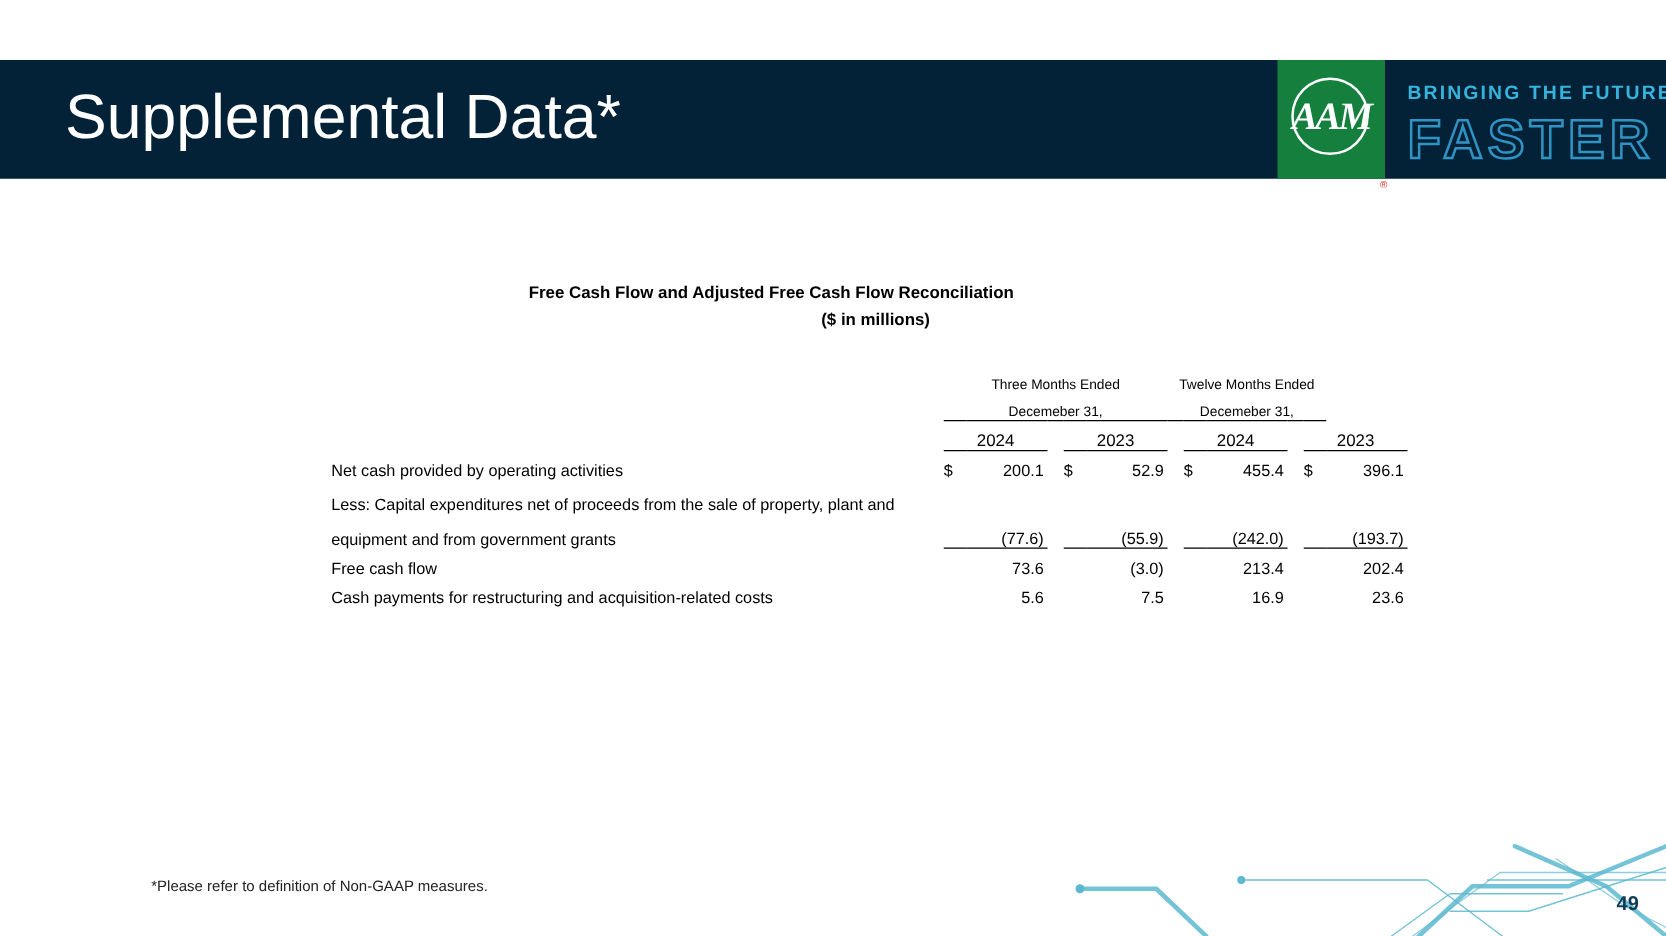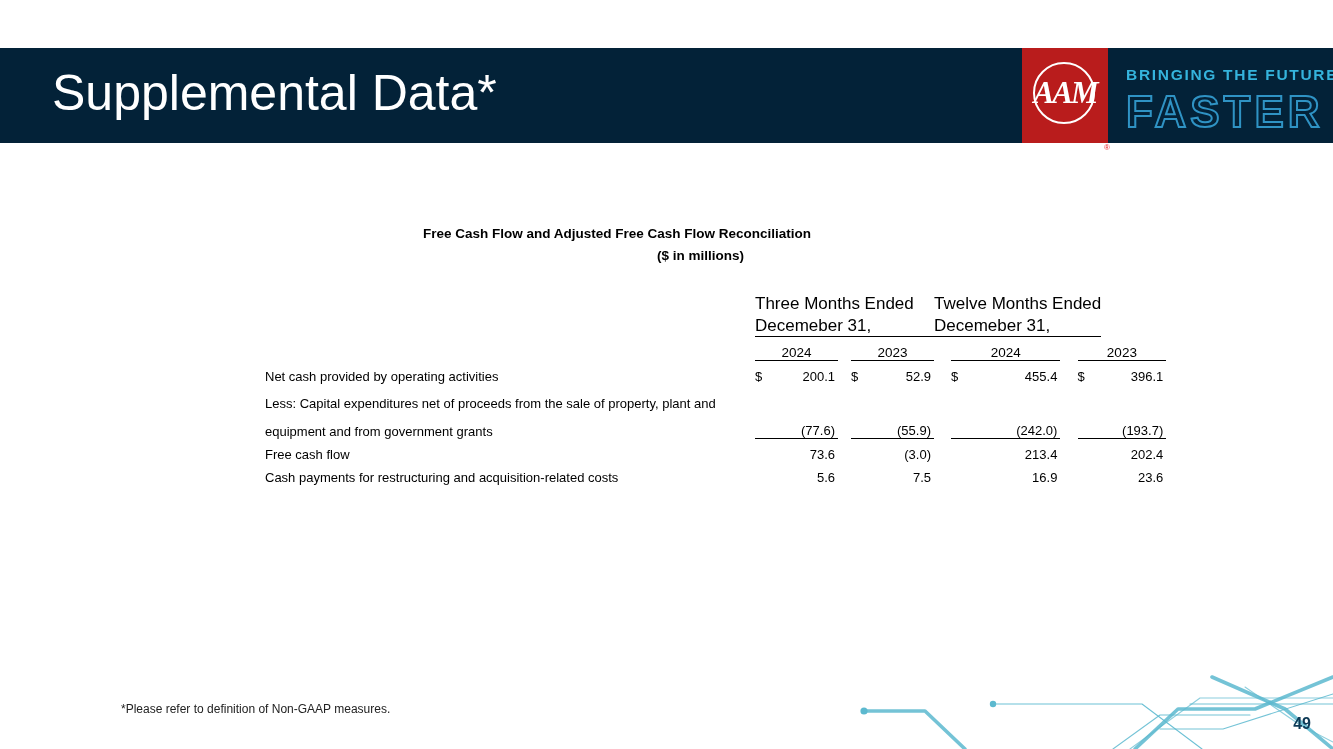--- a/index.html
+++ b/index.html
@@ -43,21 +43,21 @@
     top: 48px;
     width: 311px;
     height: 95px;
   }
   #aam-mark {
     position: absolute;
     left: 0px;
     top: 0px;
     width: 86px;
     height: 95px;
-    background: #b91c1c;
+    background: #15803d;
   }
   #aam-circle {
     position: absolute;
     left: 11px;
     top: 14px;
     width: 62px;
     height: 62px;
     border: 2.5px solid #ffffff;
     border-radius: 50%;
     box-sizing: border-box;
@@ -149,21 +149,22 @@
     vertical-align: bottom;
   }
 
   .col-label { width: 490px; }
   .col-cur   { width: 18px;  text-align: left; }
   .col-num   { width: 62px;  text-align: right; padding-right: 3px !important; }
   .col-gap   { width: 13px; }
 
   .grp-head {
     font-weight: 700;
-    font-size: 17px;
+    font-size: 11px;
+    text-align: center;
     white-space: nowrap;
   }
   .yr-head {
     font-weight: 700;
     font-size: 13.5px;
     text-align: center;
   }
 
   .r-h1 td { height: 21px; }
   .r-h2 td { height: 22px; }

